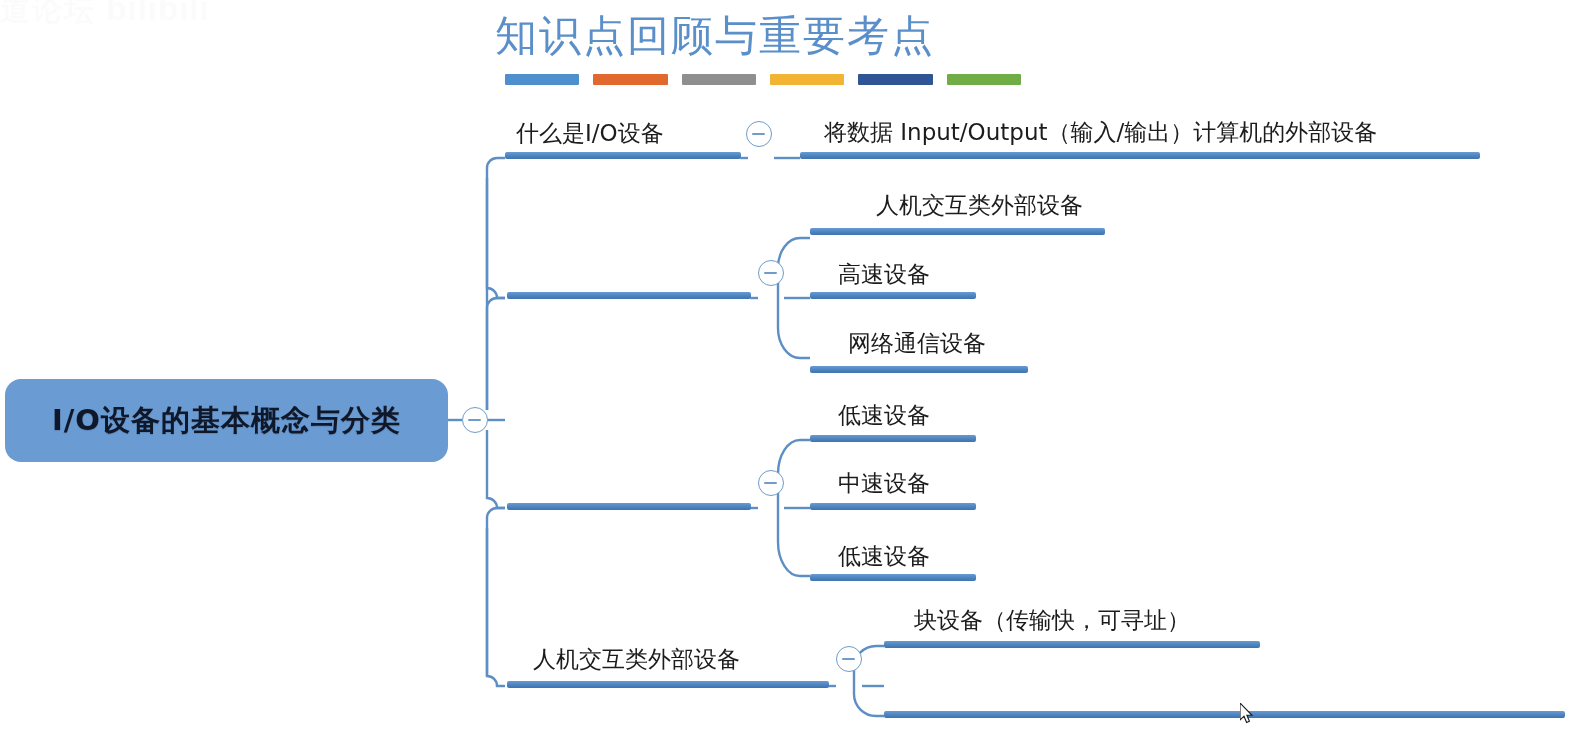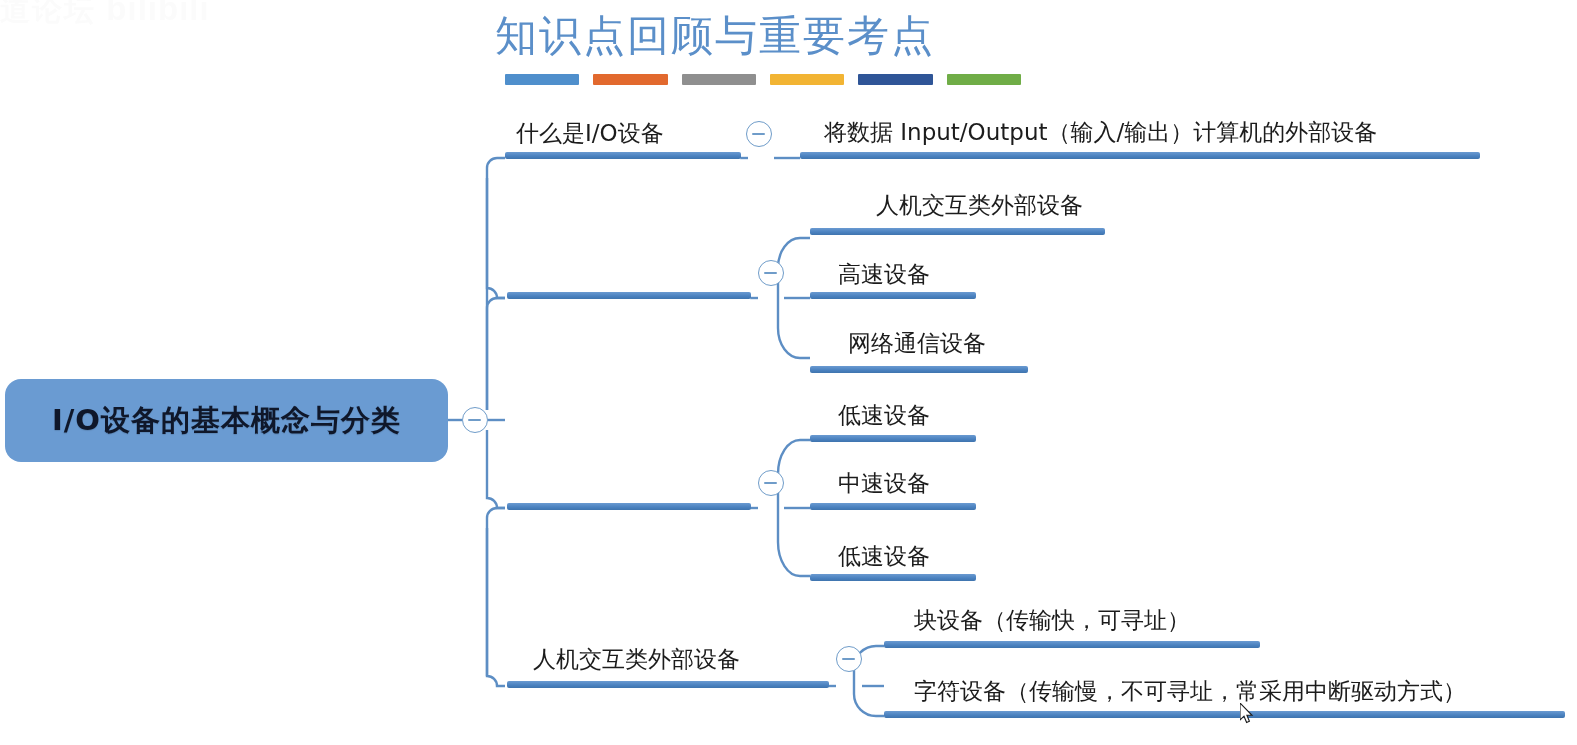--- a/index.html
+++ b/index.html
@@ -244,20 +244,19 @@
   <div class="node-label" style="left:838px; top:541px;">低速设备</div>
   <div class="underline soft" style="left:810px; top:574px; width:166px;"></div>
 
   <div class="node-label" style="left:533px; top:644px;">人机交互类外部设备</div>
   <div class="underline soft" style="left:507px; top:681px; width:322px;"></div>
   <div class="toggle" style="left:836px; top:646px;"></div>
 
   <div class="node-label" style="left:914px; top:605px;">块设备（传输快，可寻址）</div>
   <div class="underline soft" style="left:884px; top:641px; width:376px;"></div>
 
-  <div class="node-label" style="left:914px; top:676px;">字符设备（传输慢，不可寻址，常采用中断驱动方式）</div>
   <div class="underline soft" style="left:884px; top:711px; width:681px;"></div>
 
   <svg id="cursor" viewBox="0 0 14 22">
     <polygon points="0,0 0,17 4,13.2 6.6,19.5 9.4,18.3 6.9,12.3 12,12.3" fill="#ffffff" stroke="#1a1a1a" stroke-width="1.1"></polygon>
   </svg>
 
 </div>
 
 </body></html>

